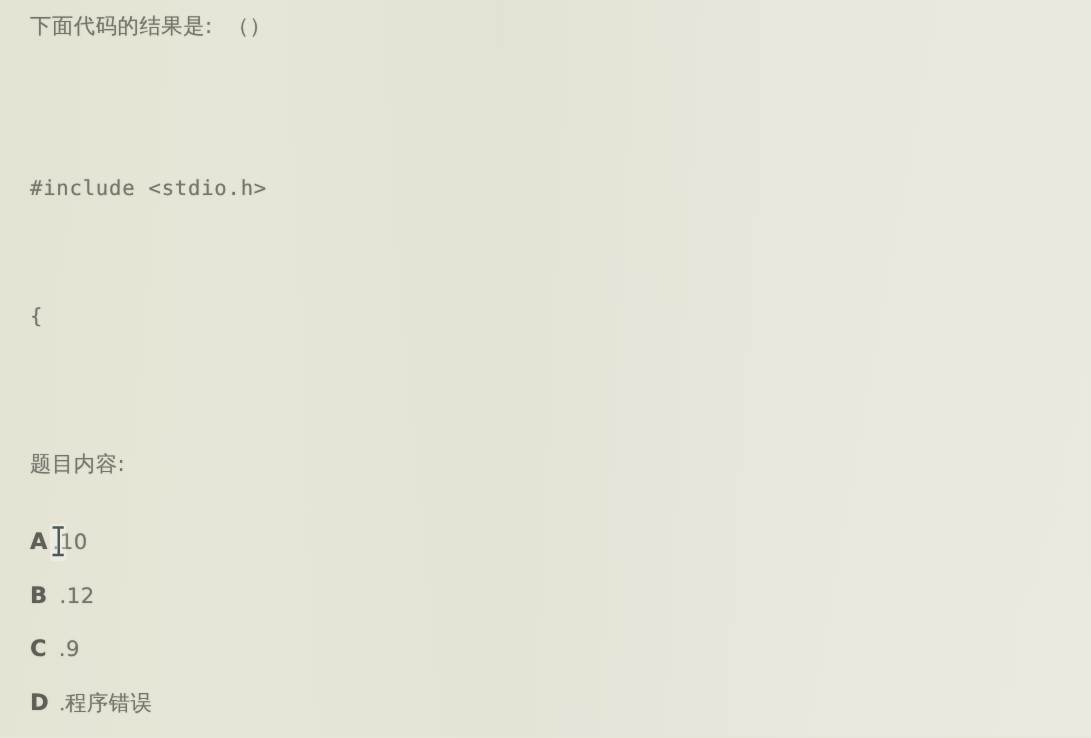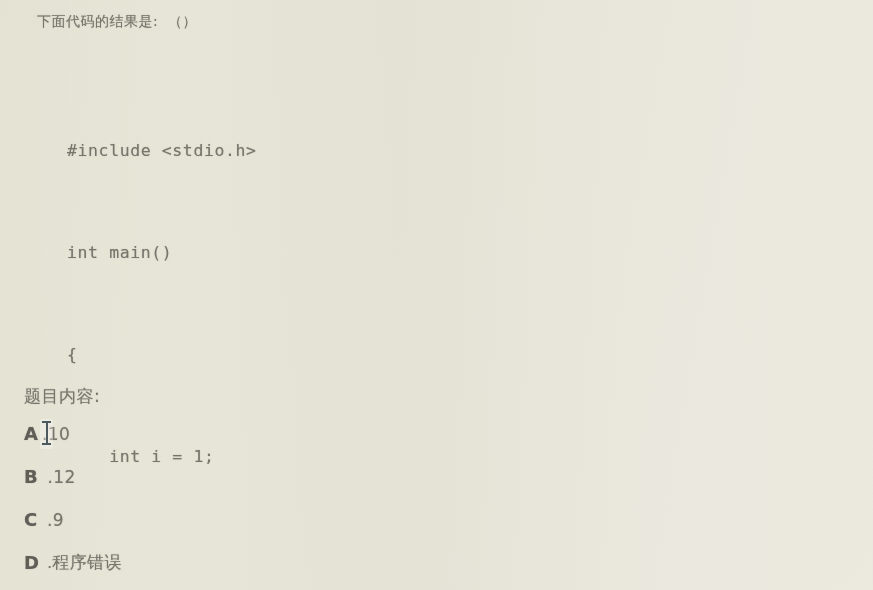--- a/index.html
+++ b/index.html
@@ -50,55 +50,53 @@
     z-index: 2;
     padding: 0;
   }
 
   
   .prompt {
     position: absolute;
     left: 24px;
     top: 8px;
     font-family: "DejaVu Sans", "Liberation Sans", sans-serif;
-    font-size: 14px;
+    font-size: 17px;
     line-height: 26px;
     color: #75756c;
     letter-spacing: 0.5px;
     white-space: pre;
     text-shadow: 0 0 1.1px rgba(120,120,110,0.55);
-    margin-left: 13px;
   }
 
   
   .code-block {
     position: absolute;
     left: 24px;
     top: 66px;
     font-family: "DejaVu Sans Mono", "Liberation Mono", monospace;
     font-size: 16.5px;
     line-height: 34px;
     color: #76766d;
     white-space: pre;
     letter-spacing: 0.6px;
     text-shadow: 0 0 1.1px rgba(120,120,110,0.5);
   }
 
   .code-line {
     white-space: pre;
     display: block;
     height: 34px;
-    margin-left: 43px;
   }
 
   
   .section-label {
     position: absolute;
     left: 24px;
-    top: 384px;
+    top: 360px;
     font-family: "DejaVu Sans", "Liberation Sans", sans-serif;
     font-size: 17px;
     line-height: 24px;
     color: #76766d;
     letter-spacing: 0.5px;
     white-space: pre;
     text-shadow: 0 0 1.1px rgba(120,120,110,0.5);
   }
 
   
@@ -181,23 +179,21 @@
 </head>
 <body>
 
 <div id="page">
   <div class="content">
 
     <div class="prompt">下面代码的结果是:  （）</div>
 
     <div class="code-block">
       <span class="code-line">#include &lt;stdio.h&gt;</span>
-      <span class="code-line">int main()</span>
       <span class="code-line">{</span>
-      <span class="code-line">    int i = 1;</span>
       
       
       
     </div>
 
     <div class="section-label">题目内容:</div>
 
     <div class="options">
 
       <div class="option-row">

